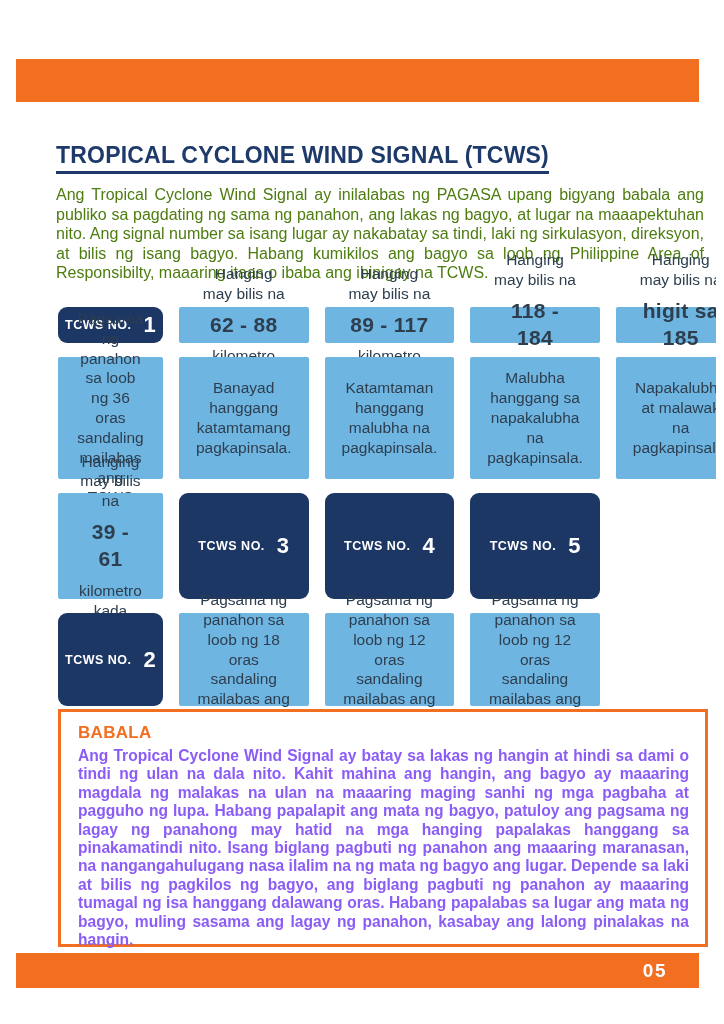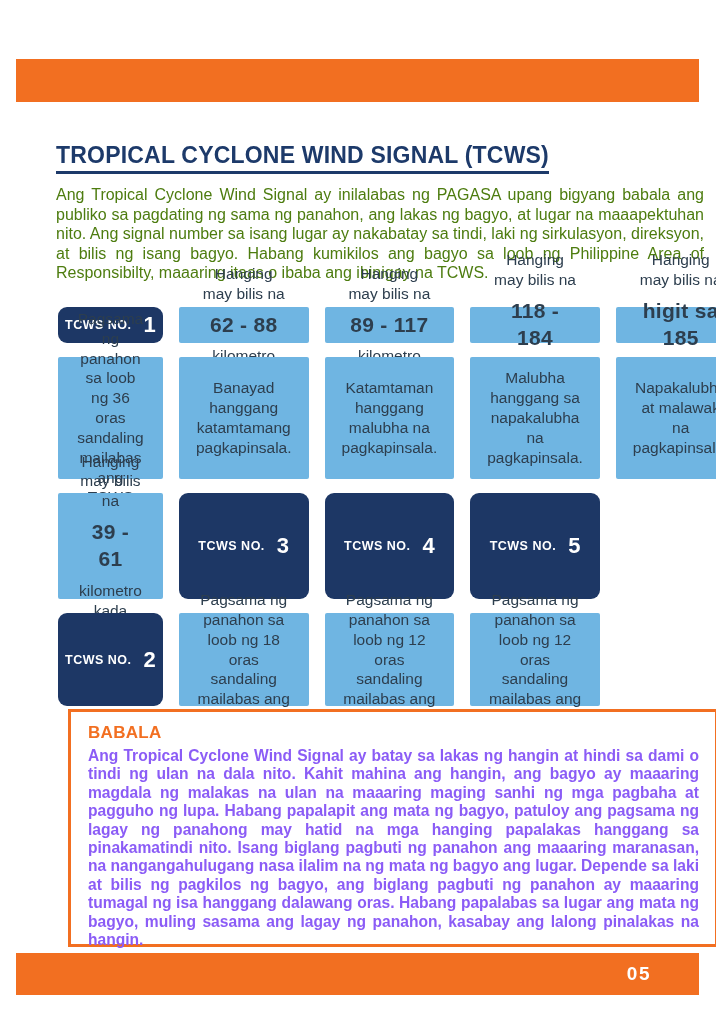--- a/index.html
+++ b/index.html
@@ -20,24 +20,24 @@
     width: 683px; height: 43px;
     background: #F26F21;
   }
   .top-bar-bleed {
     position: absolute; left: 719px; top: 43px;
     width: 5px; height: 43px;
     background: #F26F21;
   }
   .bottom-bar {
     position: absolute; left: 0; top: 937px;
-    width: 683px; height: 42px;
+    width: 683px; height: 35px;
     background: #F26F21;
     display: flex; align-items: center; justify-content: flex-end;
-    padding-right: 44px;
+    padding-right: 28px;
   }
   .bottom-bar-bleed {
     position: absolute; left: 719px; top: 937px;
     width: 5px; height: 43px;
     background: #F26F21;
   }
   .page-num {
     color: #ffffff;
     font-weight: bold;
     font-size: 19px;
@@ -109,21 +109,21 @@
   .cell.wind { flex-direction: column; }
   .cell.wind span { display: block; }
   .wind-val {
     font-weight: bold;
     font-size: 21px;
     letter-spacing: 0.3px;
   }
 
   
   .warning-box {
-    position: absolute; left: 52px; top: 693px;
+    position: absolute; left: 42px; top: 693px;
     width: 650px; height: 238px;
     border: 3px solid #F26F21;
     background: #ffffff;
     padding: 7px 12px 10px 13px;
   }
   .warning-heading {
     color: #F26F21;
     font-weight: bold;
     font-size: 17px;
     letter-spacing: 0.3px;

